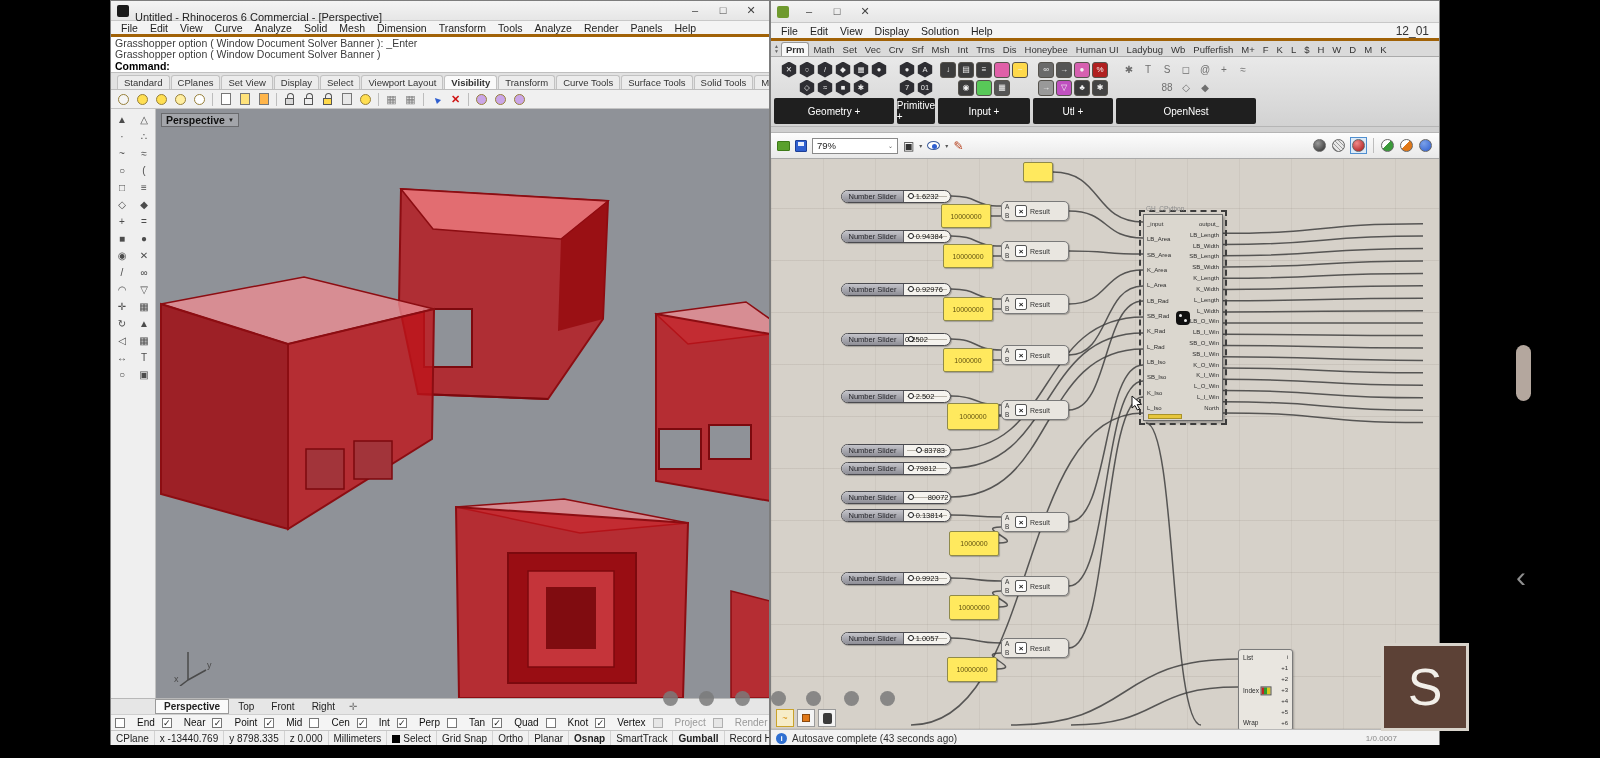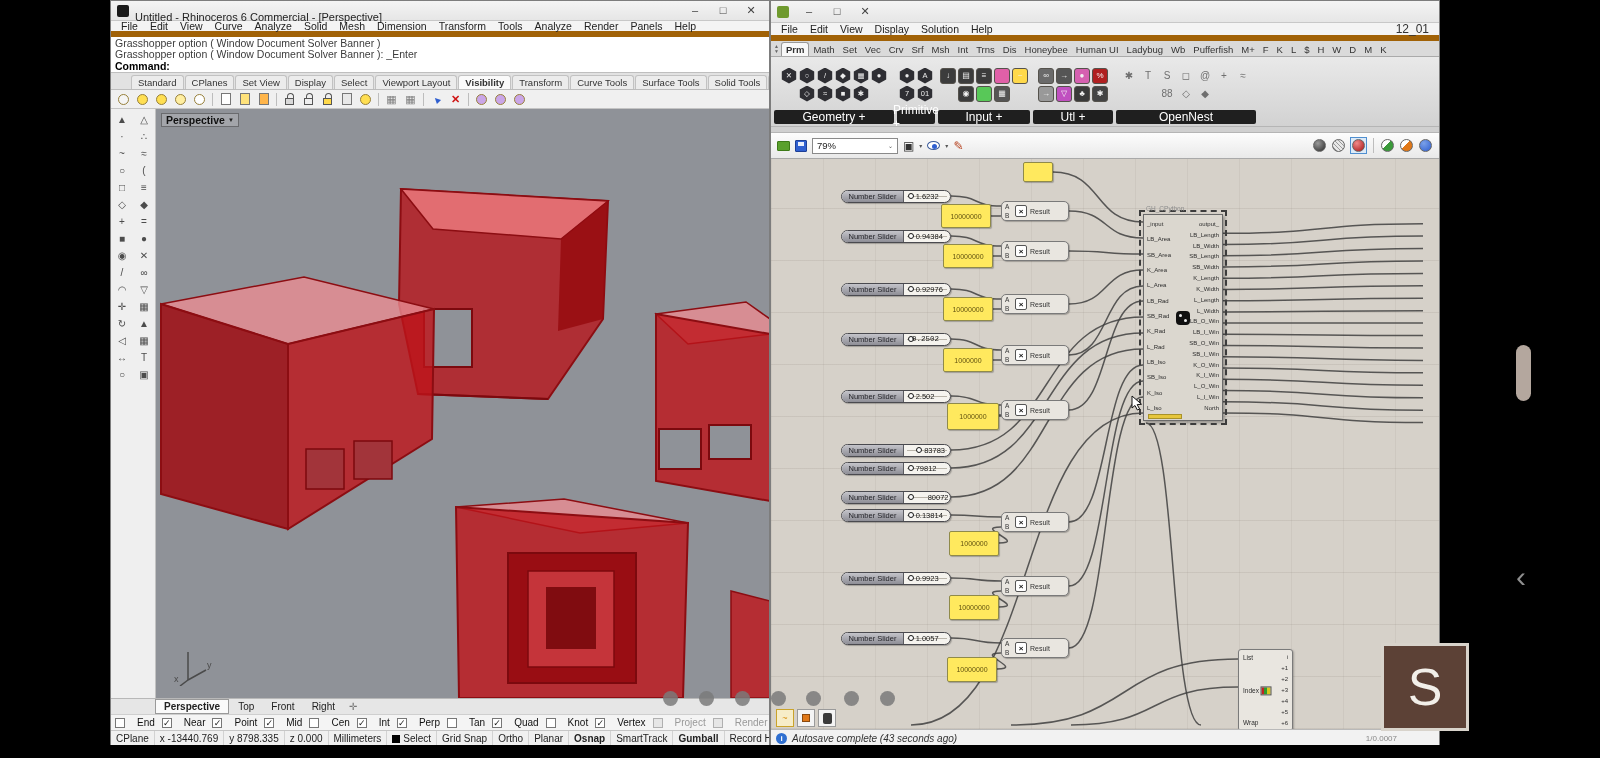--- a/index.html
+++ b/index.html
@@ -15,30 +15,30 @@
         border-bottom:1px solid #c8c8c8;padding:0 4px;font-size:11px;color:#222;}
   .gh .tbar{height:22px;}
   .appicon{width:12px;height:12px;margin:0 6px 0 2px;border-radius:2px;}
   .rhino .appicon{background:#1a1a1a;}
   .gh .appicon{background:#6f9a2e;}
   .ttext{flex:1;white-space:nowrap;overflow:hidden;margin-top:13px;}
   .winbtns{display:flex;}
   .wbtn{width:28px;text-align:center;font-size:11px;color:#444;cursor:default;}
 
   
-  .menubar{height:16px;display:flex;align-items:center;background:#f4f4f4;border-bottom:6px solid #a16207;padding:0 4px;}
+  .menubar{height:16px;display:flex;align-items:center;background:#f4f4f4;border-bottom:3px solid #a16207;padding:0 4px;}
   .gh .menubar{height:18px;}
   .mi{font-size:10.5px;color:#222;padding:0 6px;white-space:nowrap;}
   .gverr{margin-left:auto;font-size:12px;color:#333;padding-right:6px;}
 
   .cmdpanel{background:#fff;border-bottom:1px solid #bfbfbf;padding:1px 4px;height:36px;overflow:hidden;}
   .cmdline{font-size:10.5px;color:#3c3c3c;line-height:11px;white-space:nowrap;}
   .cmdprompt{font-size:10.5px;color:#000;font-weight:bold;line-height:12px;}
 
-  .rtabs{height:17px;display:flex;align-items:flex-end;background:#e2e2e2;border-bottom:1px solid #bdbdbd;padding:0 20px;overflow:hidden;}
+  .rtabs{height:17px;display:flex;align-items:flex-end;background:#e2e2e2;border-bottom:1px solid #bdbdbd;padding:0 6px;overflow:hidden;}
   .rtab{font-size:9.5px;color:#333;padding:1px 6px;background:#ececec;border:1px solid #c2c2c2;border-bottom:none;
         border-radius:3px 3px 0 0;margin-right:1px;white-space:nowrap;}
   .rtab.active{background:#fafafa;font-weight:bold;}
 
   .ricons{height:19px;display:flex;align-items:center;background:#f0f0f0;border-bottom:1px solid #c4c4c4;padding:0 3px;overflow:hidden;}
   .ri{width:17px;height:17px;margin:0 1px;display:flex;align-items:center;justify-content:center;}
   .ri i{display:block;}
   .k-bulb i{width:11px;height:11px;border-radius:50%;border:1px solid #97803b;}
   .k-doc i{width:10px;height:12px;border:1px solid #777;}
   .k-lock i{position:relative;width:9px;height:7px;border:1px solid #555;margin-top:5px;}
@@ -80,21 +80,21 @@
   
   .gtabbar{height:16px;display:flex;align-items:flex-end;background:#dadada;border-bottom:1px solid #aaa;padding:0 1px;overflow:hidden;}
   .tabspin{display:flex;flex-direction:column;justify-content:center;height:100%;font-size:5px;color:#666;line-height:5px;padding:0 2px;}
   .gtab{font-size:9.5px;color:#333;padding:1px 4px;white-space:nowrap;}
   .gtab.active{background:#f8f8f8;border:1px solid #999;border-bottom:none;border-radius:3px 3px 0 0;font-weight:bold;}
 
   .gpanelrow{height:70px;background:linear-gradient(#e9e9e9,#d2d2d2);display:flex;align-items:stretch;
              padding:2px 3px;gap:3px;border-bottom:1px solid #b5b5b5;overflow:hidden;}
   .ggrp{display:flex;flex-direction:column;}
   .gicons{flex:1;display:flex;flex-wrap:wrap;align-content:center;justify-content:center;gap:2px;padding:1px;}
-  .glbl{height:14px;background:#1f1f1f;color:#fff;font-size:12px;border-radius:2px;display:flex;align-items:center;justify-content:center;}
+  .glbl{height:26px;background:#1f1f1f;color:#fff;font-size:10px;border-radius:2px;display:flex;align-items:center;justify-content:center;}
   .ghex{width:16px;height:16px;background:#2e2e33;clip-path:polygon(50% 0,95% 25%,95% 75%,50% 100%,5% 75%,5% 25%);
         color:#ececec;font-size:7.5px;display:flex;align-items:center;justify-content:center;}
   .gsq{width:16px;height:16px;border-radius:3px;border:1px solid #55524c;color:#f2f2f2;font-size:8px;display:flex;align-items:center;justify-content:center;}
   .gout{width:17px;height:16px;color:#6f6f6f;font-size:10px;display:flex;align-items:center;justify-content:center;}
 
   .gh-gap{height:6px;background:#d0d0d0;border-bottom:1px solid #b5b5b5;}
   .cbar{height:26px;background:linear-gradient(#fdfdfd,#e9e9e9);border-bottom:1px solid #a9a9a9;
         display:flex;align-items:center;padding:0 6px;gap:5px;}
   .cb-folder{width:13px;height:10px;background:#5aa02c;border:1px solid #3d7a17;border-radius:1px;}
   .cb-save{width:12px;height:12px;background:#2f5fd0;border:1px solid #1d3f96;border-radius:1px;position:relative;}
@@ -151,21 +151,21 @@
   .li-icon{position:absolute;left:50%;top:50%;transform:translate(-50%,-40%);width:11px;height:9px;
            background:linear-gradient(90deg,#c42222 33%,#2e9a2e 33% 66%,#d8c81e 66%);border:1px solid #555;}
   .minibar{position:absolute;left:5px;bottom:2px;z-index:3;display:flex;gap:3px;}
   .mb{width:18px;height:18px;background:#f4f4f4;border:1px solid #9a9a9a;display:flex;align-items:center;justify-content:center;font-size:9px;}
   .mb.m1{color:#d89010;background:#f7edc8;border-color:#caa32a;}
   .mb.m2 i{width:8px;height:8px;background:#e07818;border:1px solid #8a4a10;display:block;}
   .mb.m3 i{width:9px;height:11px;background:#3a3a3a;border-radius:2px;display:block;}
   .ghstatus{height:17px;display:flex;align-items:center;background:#f2f2f2;border-top:1px solid #b9b9b9;padding:0 5px;gap:5px;position:relative;}
   .info-ic{width:11px;height:11px;border-radius:50%;background:#2f6fd0;color:#fff;font-size:8px;font-weight:bold;
            display:flex;align-items:center;justify-content:center;}
-  .ghstatus .txt{font-size:10px;color:#333;font-style:italic;}
+  .ghstatus .txt{font-size:10px;color:#333;}
   .ghstatus .rtxt{position:absolute;right:42px;font-size:8px;color:#888;}
 
   
   .blk{position:absolute;background:#000;}
   .dot{position:absolute;width:15px;height:15px;border-radius:50%;background:rgba(122,122,122,.85);z-index:20;}
   .pill{position:absolute;left:1516px;top:345px;width:15px;height:56px;background:#b4a79e;border-radius:8px;z-index:21;}
   .chev{position:absolute;left:1516px;top:560px;font-size:30px;color:#8f8f8f;z-index:21;}
   .sbox{position:absolute;left:1381px;top:643px;width:88px;height:88px;background:#5c4136;border:3px solid #d8d3cb;
         display:flex;align-items:center;justify-content:center;z-index:22;}
   .sbox span{font-size:52px;color:#f2efe9;}
@@ -196,22 +196,22 @@
         <span class="mi">Mesh</span>
         <span class="mi">Dimension</span>
         <span class="mi">Transform</span>
         <span class="mi">Tools</span>
         <span class="mi">Analyze</span>
         <span class="mi">Render</span>
         <span class="mi">Panels</span>
         <span class="mi">Help</span>
       </div>
     <div class="cmdpanel">
+      <div class="cmdline">Grasshopper option ( Window Document Solver Banner ): _Enter</div>
       <div class="cmdline">Grasshopper option ( Window Document Solver Banner )</div>
-      <div class="cmdline">Grasshopper option ( Window Document Solver Banner ): _Enter</div>
       <div class="cmdprompt">Command:</div>
     </div>
     <div class="rtabs" id="r-tabs">
         <span class="rtab">Standard</span>
         <span class="rtab">CPlanes</span>
         <span class="rtab">Set View</span>
         <span class="rtab">Display</span>
         <span class="rtab">Select</span>
         <span class="rtab">Viewport Layout</span>
         <span class="rtab active">Visibility</span>
@@ -693,21 +693,21 @@
             <span class="sl-label">Number Slider</span>
             <span class="sl-rail">
               <span class="sl-knob" style="left: 3.7px;"></span>
               <span class="sl-val" style="left: 11.7px;">0.92976</span>
             </span>
           </div>
           <div class="node slider" style="left: 70px; top: 174px;">
             <span class="sl-label">Number Slider</span>
             <span class="sl-rail">
               <span class="sl-knob" style="left: 3.7px;"></span>
-              <span class="sl-val" style="left: 8px; font-family: Liberation Mono, monospace;">0.2502</span>
+              <span class="sl-val" style="left: 1px;">0.2502</span>
             </span>
           </div>
           <div class="node slider" style="left: 70px; top: 231px;">
             <span class="sl-label">Number Slider</span>
             <span class="sl-rail">
               <span class="sl-knob" style="left: 3.7px;"></span>
               <span class="sl-val" style="left: 11.7px;">2.502</span>
             </span>
           </div>
           <div class="node slider" style="left: 70px; top: 285px;">

